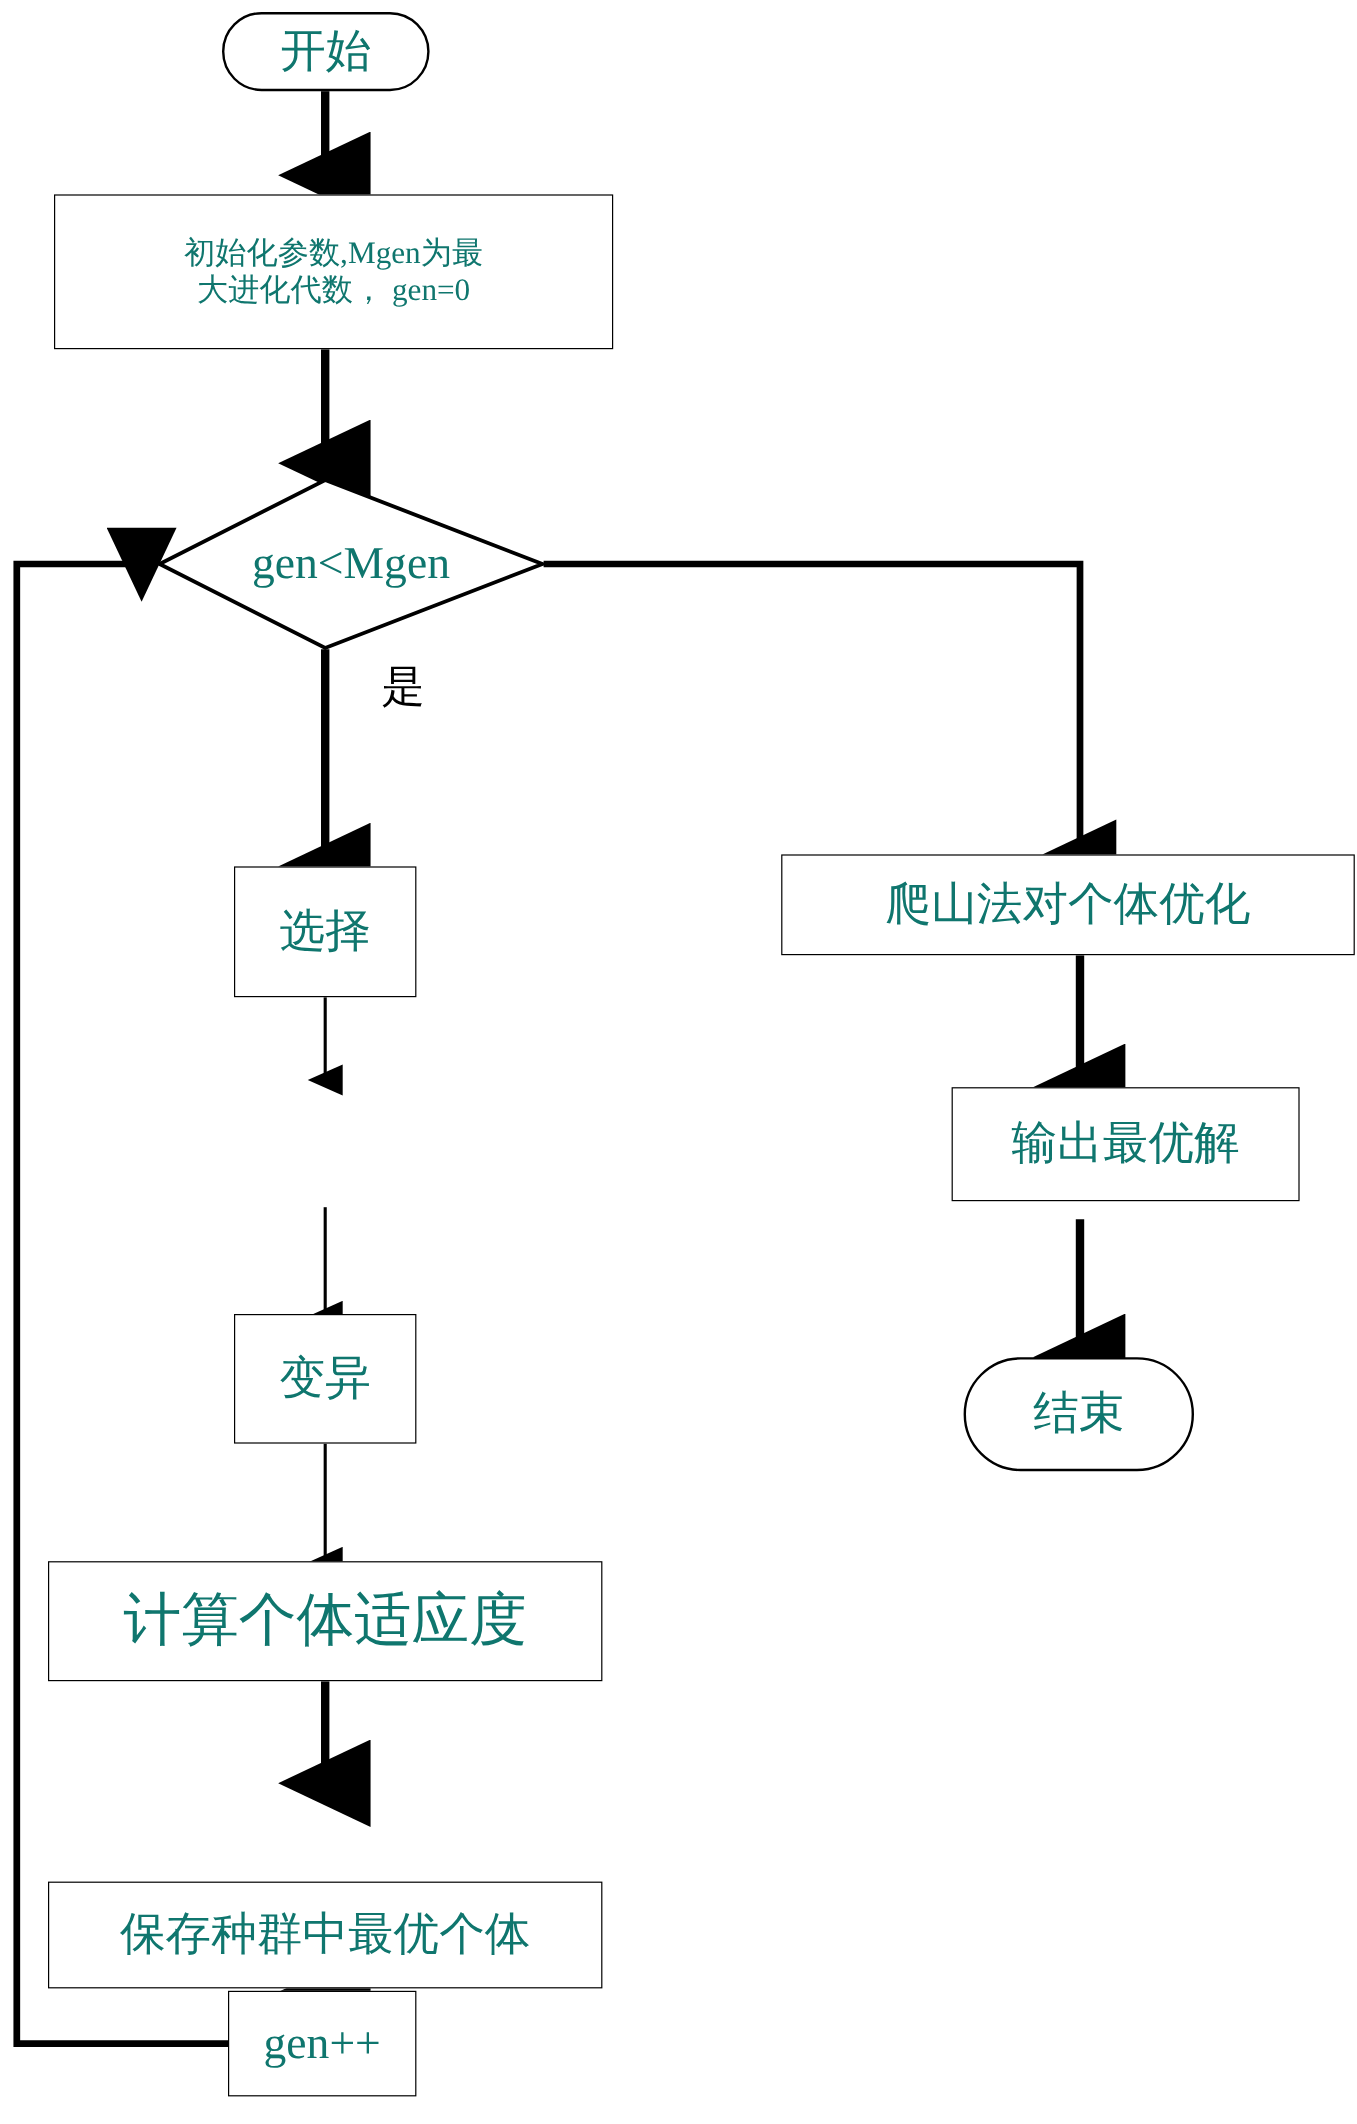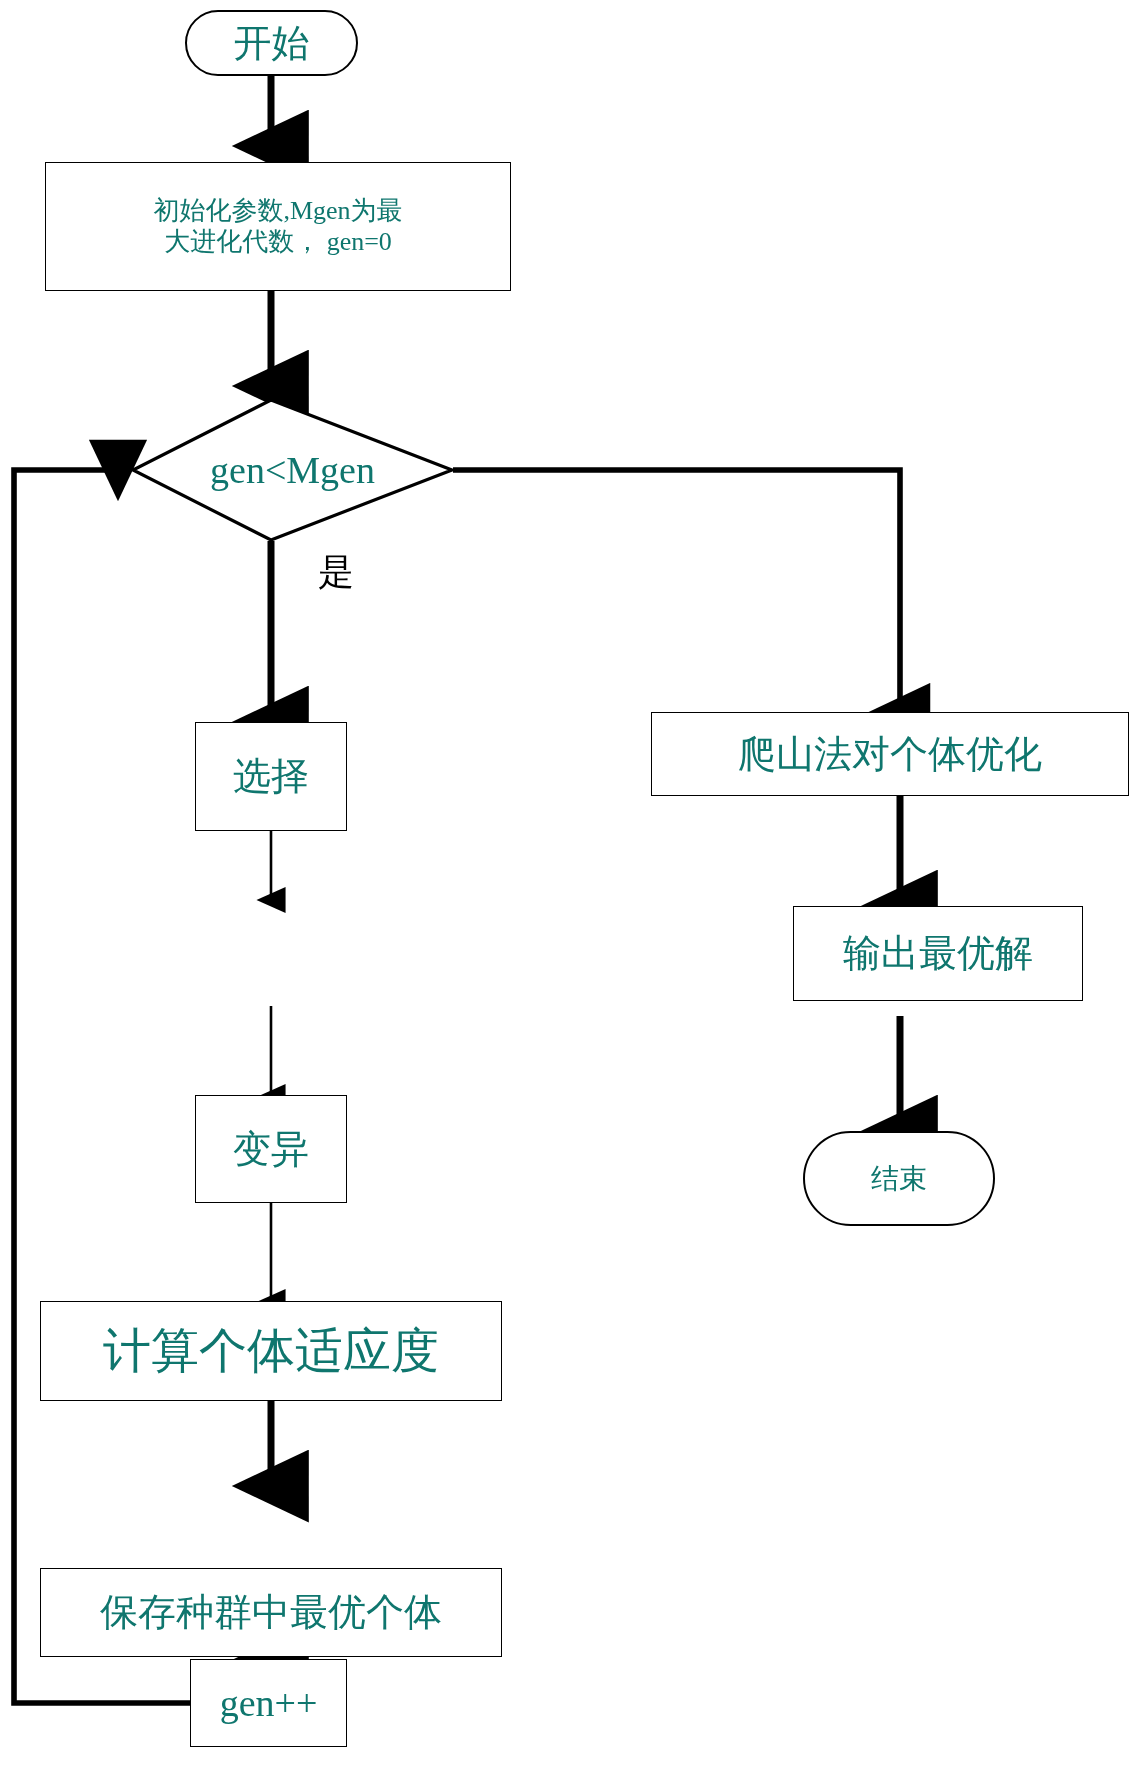--- a/index.html
+++ b/index.html
@@ -119,17 +119,17 @@
   </div>
 
   <div class="node rect-thin" style="left:603px;top:712px;width:478px;height:84px;font-size:38px;margin-left:48px;">
     <span>爬山法对个体优化</span>
   </div>
 
   <div class="node rect-thin" style="left:753px;top:906px;width:290px;height:95px;font-size:38px;margin-left:40px;">
     <span>输出最优解</span>
   </div>
 
-  <div class="node term" style="left:803px;top:1131px;width:192px;height:95px;font-size:28px;">
+  <div class="node term" style="left:803px;top:1131px;width:192px;height:95px;font-size:38px;">
     <span>结束</span>
   </div>
 
 </div>
 
 </body></html>

